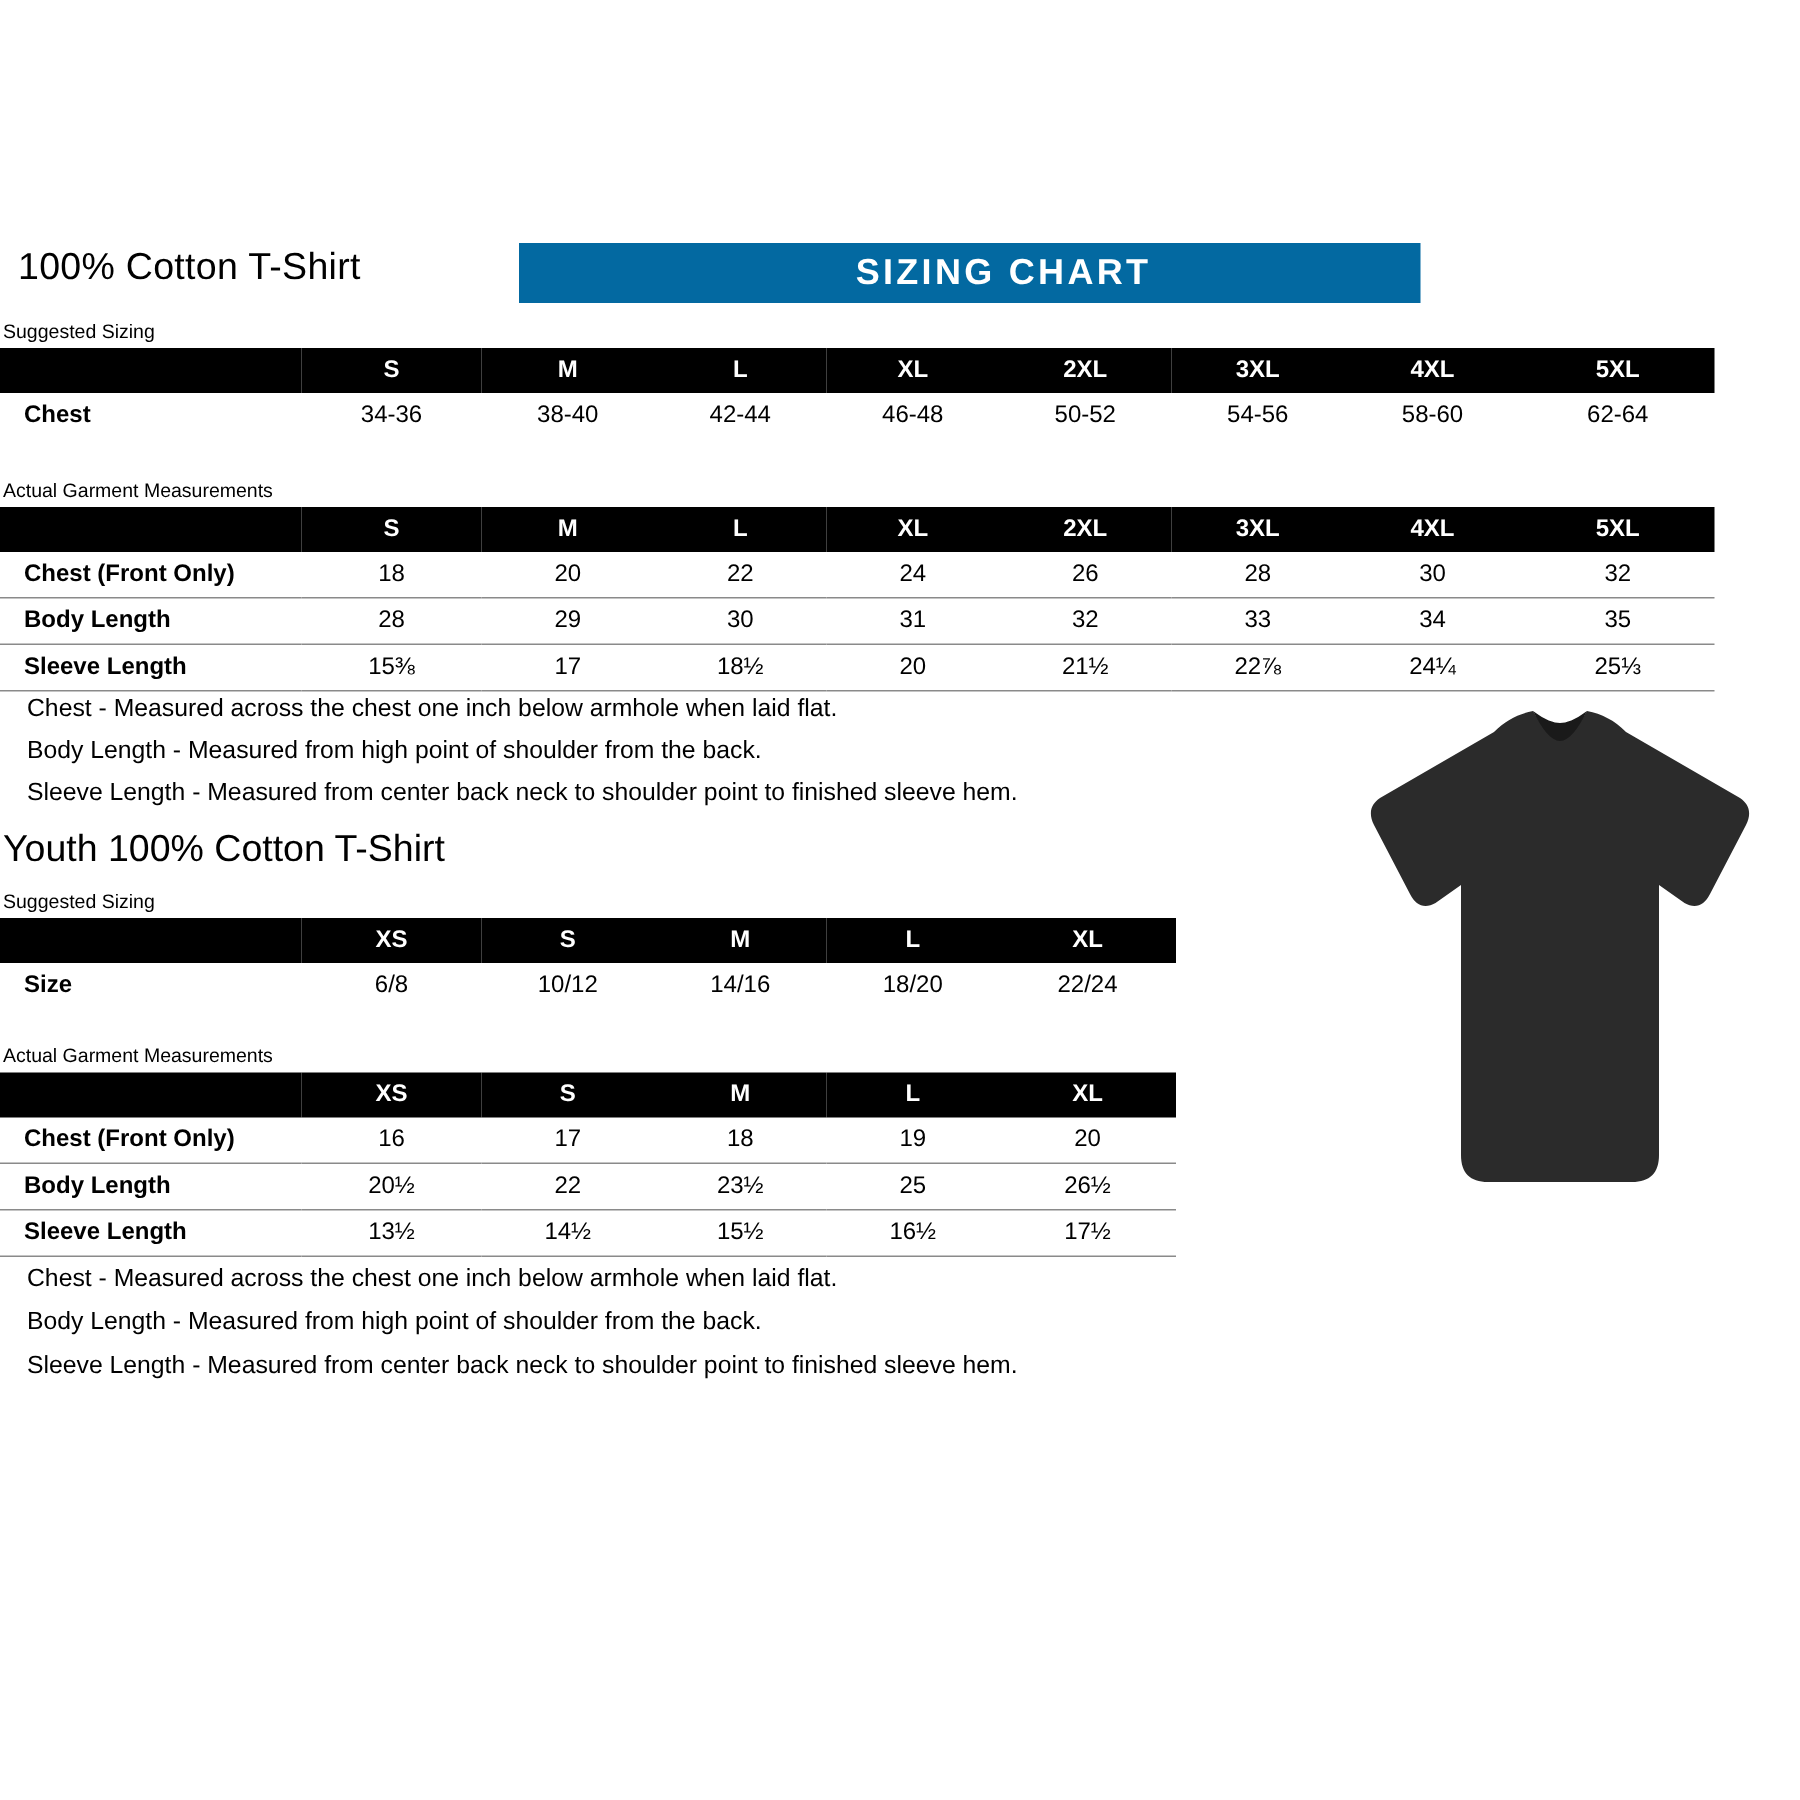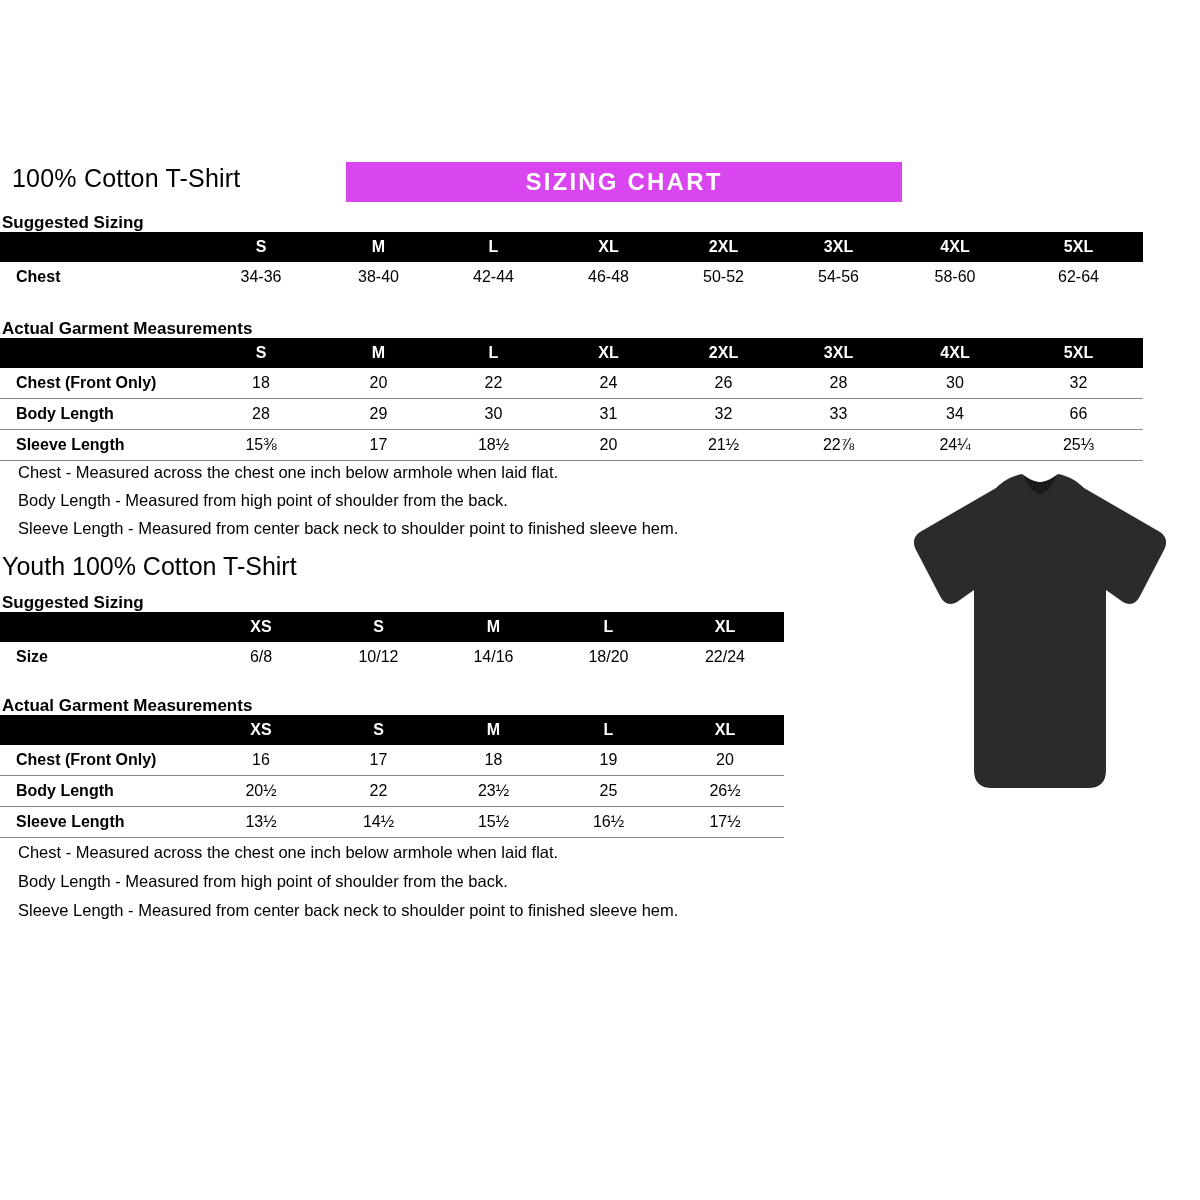--- a/index.html
+++ b/index.html
@@ -38,36 +38,37 @@
     font-weight: 400;
     letter-spacing: 0.2px;
     white-space: nowrap;
   }
   .banner {
     position: absolute;
     left: 334px;
     top: 0px;
     width: 556px;
     height: 40px;
-    background: #d946ef;
+    background: #0369a1;
+    padding-left: 45px;
   }
   .banner span {
     display: block;
     color: #ffffff;
     font-size: 24px;
     font-weight: bold;
     letter-spacing: 2.2px;
     text-align: center;
     line-height: 40px;
   }
   
   .sec-label {
     position: absolute;
-    font-size: 17px;
-    font-weight: 700;
+    font-size: 13px;
+    font-weight: 400;
     white-space: nowrap;
   }
   .sec-h2 {
     position: absolute;
     font-size: 25px;
     font-weight: 400;
     white-space: nowrap;
   }
   
   table.sz {
@@ -212,21 +213,21 @@
         </tr>
         <tr class="ruled">
           <td class="rowlabel">Body Length</td>
           <td>28</td>
           <td>29</td>
           <td>30</td>
           <td>31</td>
           <td>32</td>
           <td>33</td>
           <td>34</td>
-          <td>66</td>
+          <td>35</td>
         </tr>
         <tr class="ruled">
           <td class="rowlabel">Sleeve Length</td>
           <td>15⅜</td>
           <td>17</td>
           <td>18½</td>
           <td>20</td>
           <td>21½</td>
           <td>22⅞</td>
           <td>24¼</td>

